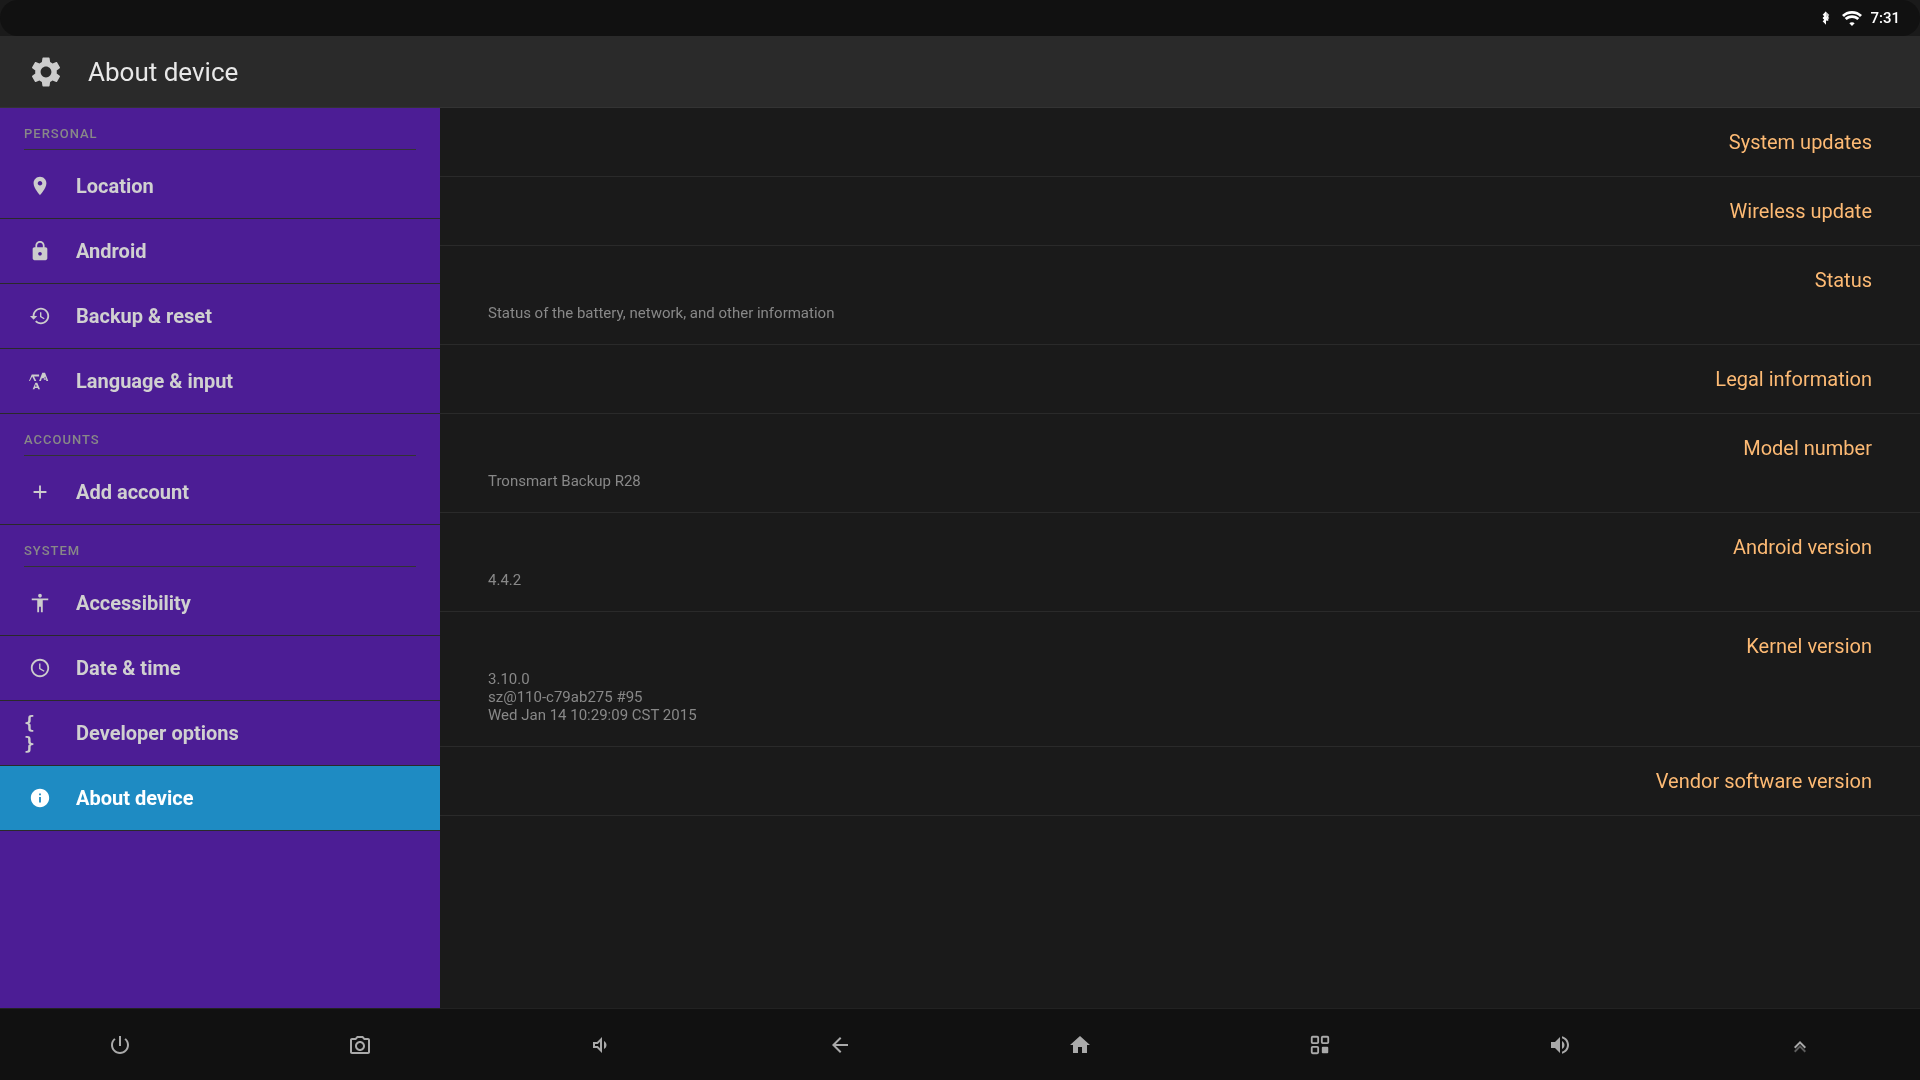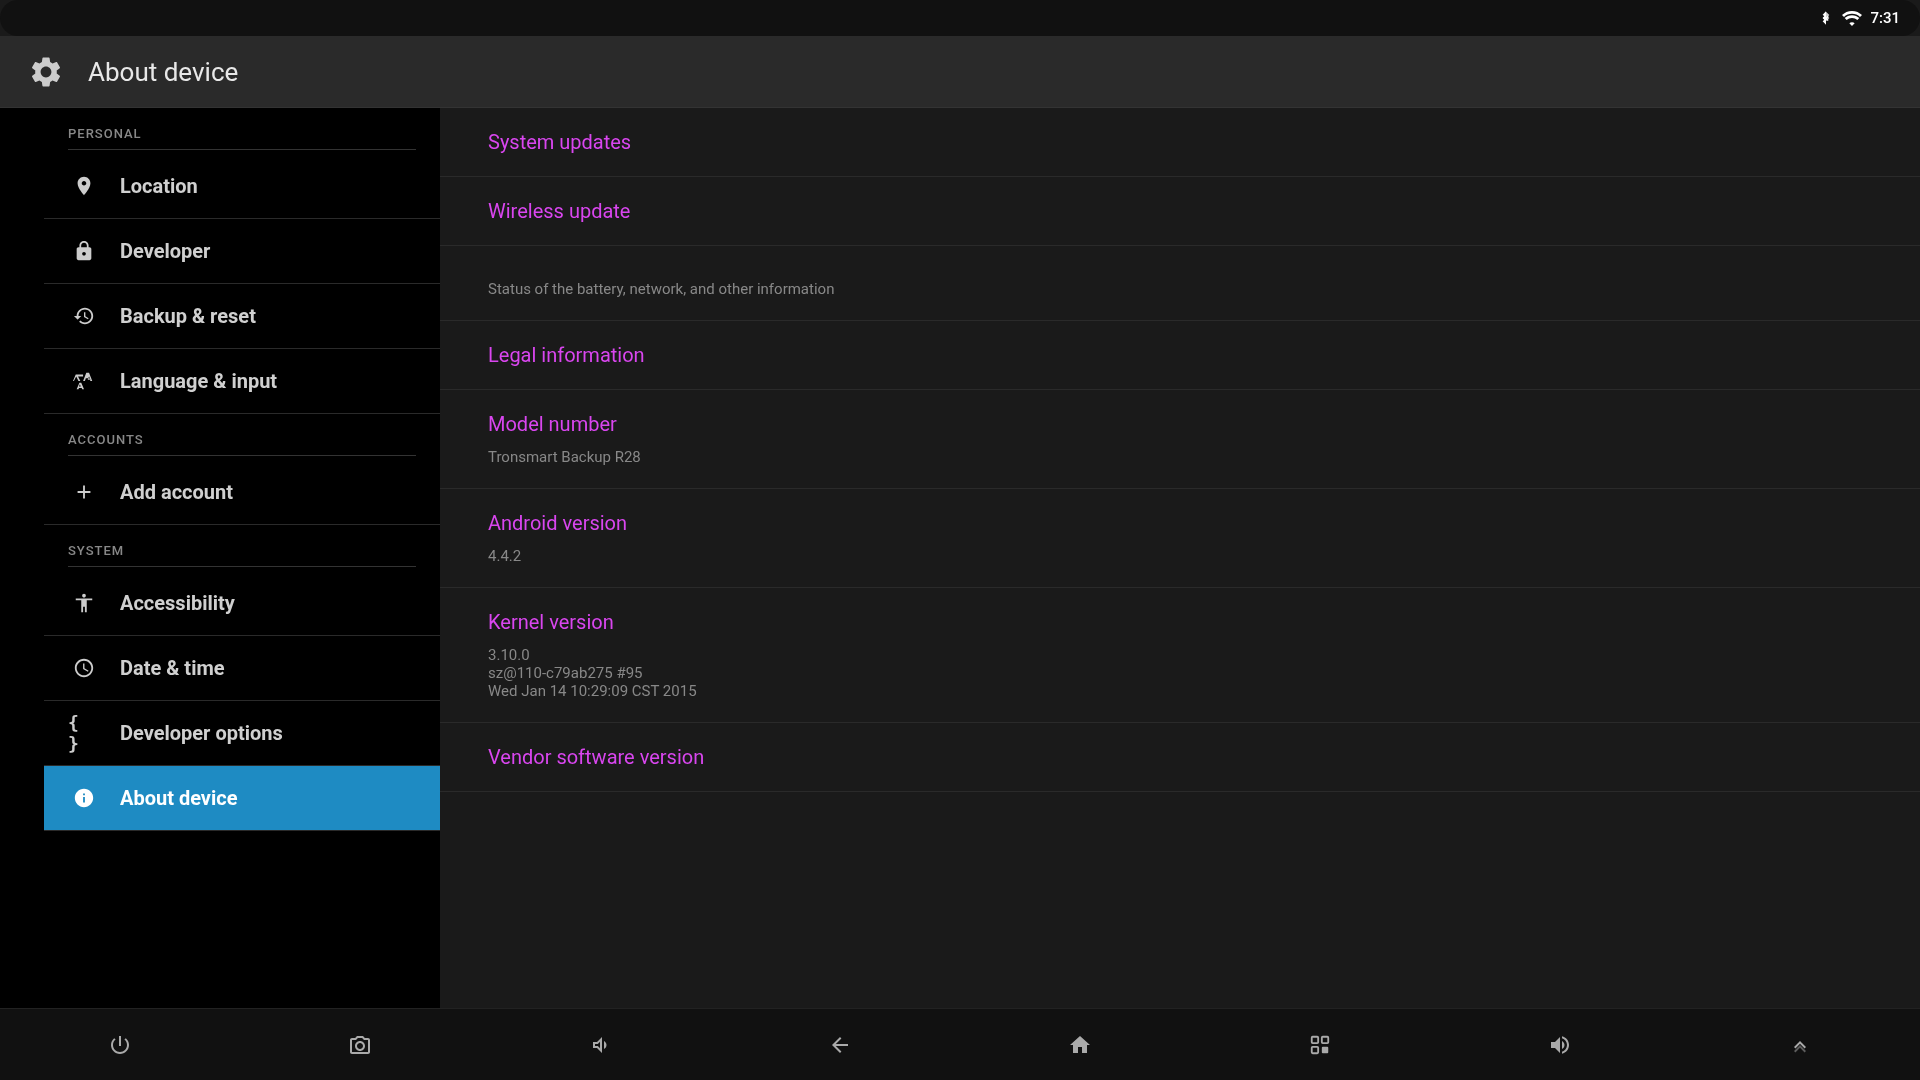--- a/index.html
+++ b/index.html
@@ -66,25 +66,24 @@
     
     #main {
       display: flex;
       flex: 1;
       overflow: hidden;
     }
 
     
     #sidebar {
       width: 440px;
-      background: #000000;
+      background: #4c1d95;
       overflow-y: auto;
       flex-shrink: 0;
       padding-bottom: 20px;
-      padding-left: 44px;
     }
     #sidebar::-webkit-scrollbar { width: 0; }
 
     .section-header {
       font-size: 13px;
       color: #888;
       font-weight: 500;
       letter-spacing: 1px;
       padding: 18px 24px 8px 24px;
       text-transform: uppercase;
@@ -137,22 +136,23 @@
     #content::-webkit-scrollbar { width: 6px; background: #111; }
     #content::-webkit-scrollbar-thumb { background: #444; }
 
     .content-item {
       padding: 22px 48px;
       border-bottom: 1px solid #2a2a2a;
       cursor: pointer;
     }
     .content-item .item-title {
       font-size: 20px;
-      color: #d946ef;
+      color: #fdba74;
       font-weight: 400;
+      text-align: right;
     }
     .content-item .item-subtitle {
       font-size: 15px;
       color: #888;
       margin-top: 12px;
     }
 
     
     #nav-bar {
       height: 72px;
@@ -221,21 +221,21 @@
       </span>
       <span class="item-label">Location</span>
     </div>
 
     <div class="sidebar-item">
       <span class="item-icon">
         <svg width="22" height="22" viewBox="0 0 24 24" fill="currentColor">
           <path d="M18 8h-1V6c0-2.76-2.24-5-5-5S7 3.24 7 6v2H6c-1.1 0-2 .9-2 2v10c0 1.1.9 2 2 2h12c1.1 0 2-.9 2-2V10c0-1.1-.9-2-2-2zm-6 9c-1.1 0-2-.9-2-2s.9-2 2-2 2 .9 2 2-.9 2-2 2zm3.1-9H8.9V6c0-1.71 1.39-3.1 3.1-3.1 1.71 0 3.1 1.39 3.1 3.1v2z"></path>
         </svg>
       </span>
-      <span class="item-label">Developer</span>
+      <span class="item-label">Android</span>
     </div>
 
     <div class="sidebar-item">
       <span class="item-icon">
         <svg width="22" height="22" viewBox="0 0 24 24" fill="currentColor">
           <path d="M13 3c-4.97 0-9 4.03-9 9H1l3.89 3.89.07.14L9 12H6c0-3.87 3.13-7 7-7s7 3.13 7 7-3.13 7-7 7c-1.93 0-3.68-.79-4.94-2.06l-1.42 1.42C8.27 19.99 10.51 21 13 21c4.97 0 9-4.03 9-9s-4.03-9-9-9zm-1 5v5l4.28 2.54.72-1.21-3.5-2.08V8H12z"></path>
         </svg>
       </span>
       <span class="item-label">Backup &amp; reset</span>
     </div>
@@ -303,20 +303,21 @@
 
     <div class="content-item">
       <div class="item-title">System updates</div>
     </div>
 
     <div class="content-item">
       <div class="item-title">Wireless update</div>
     </div>
 
     <div class="content-item">
+      <div class="item-title">Status</div>
       <div class="item-subtitle">Status of the battery, network, and other information</div>
     </div>
 
     <div class="content-item">
       <div class="item-title">Legal information</div>
     </div>
 
     <div class="content-item">
       <div class="item-title">Model number</div>
       <div class="item-subtitle">Tronsmart Backup R28</div>

